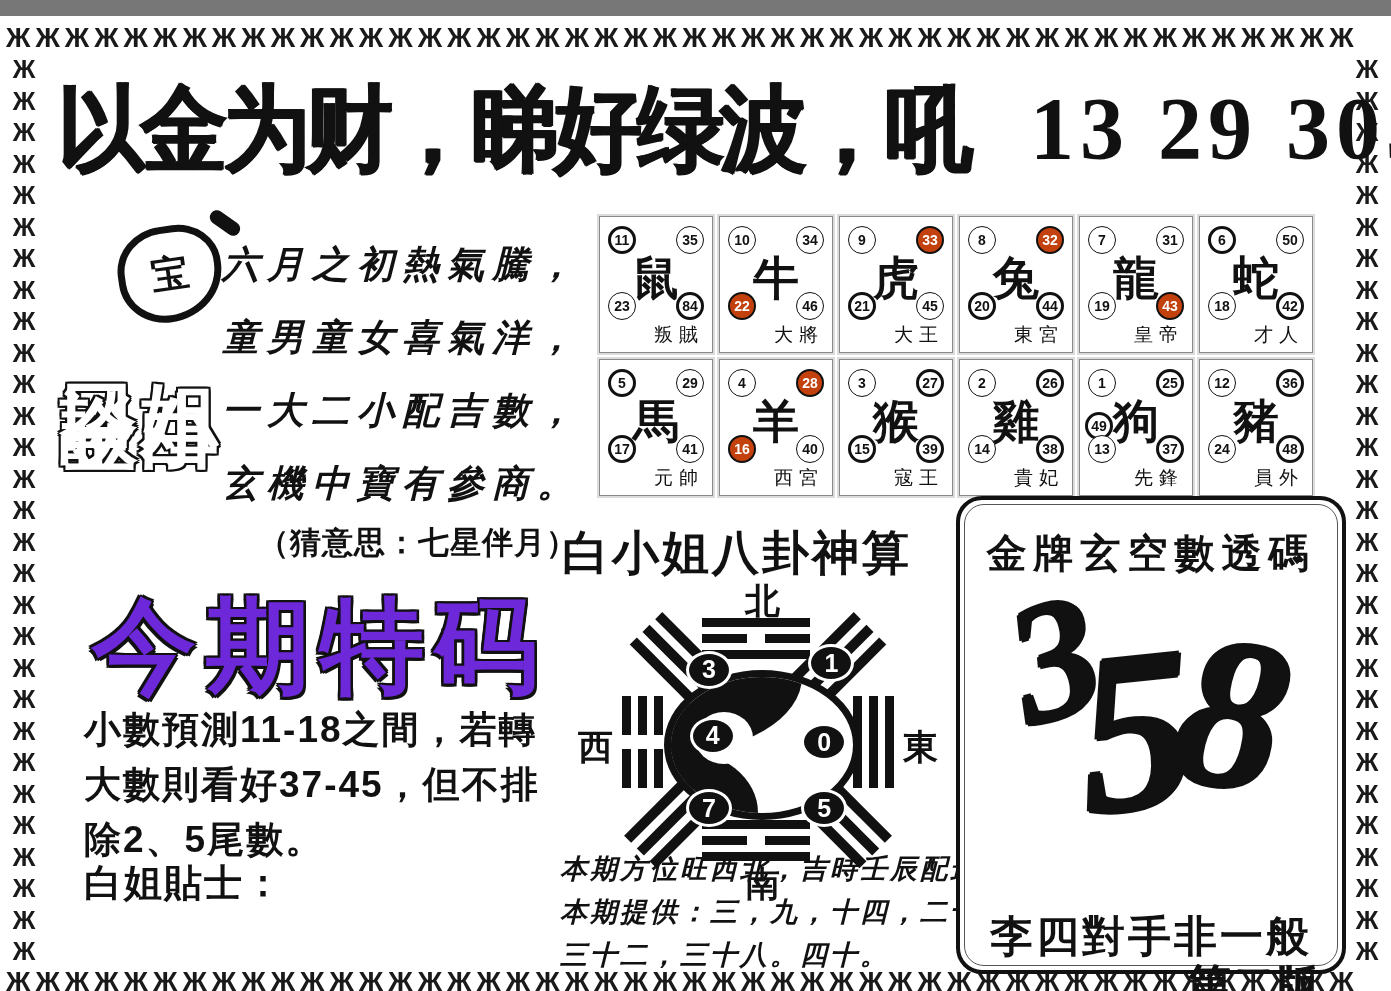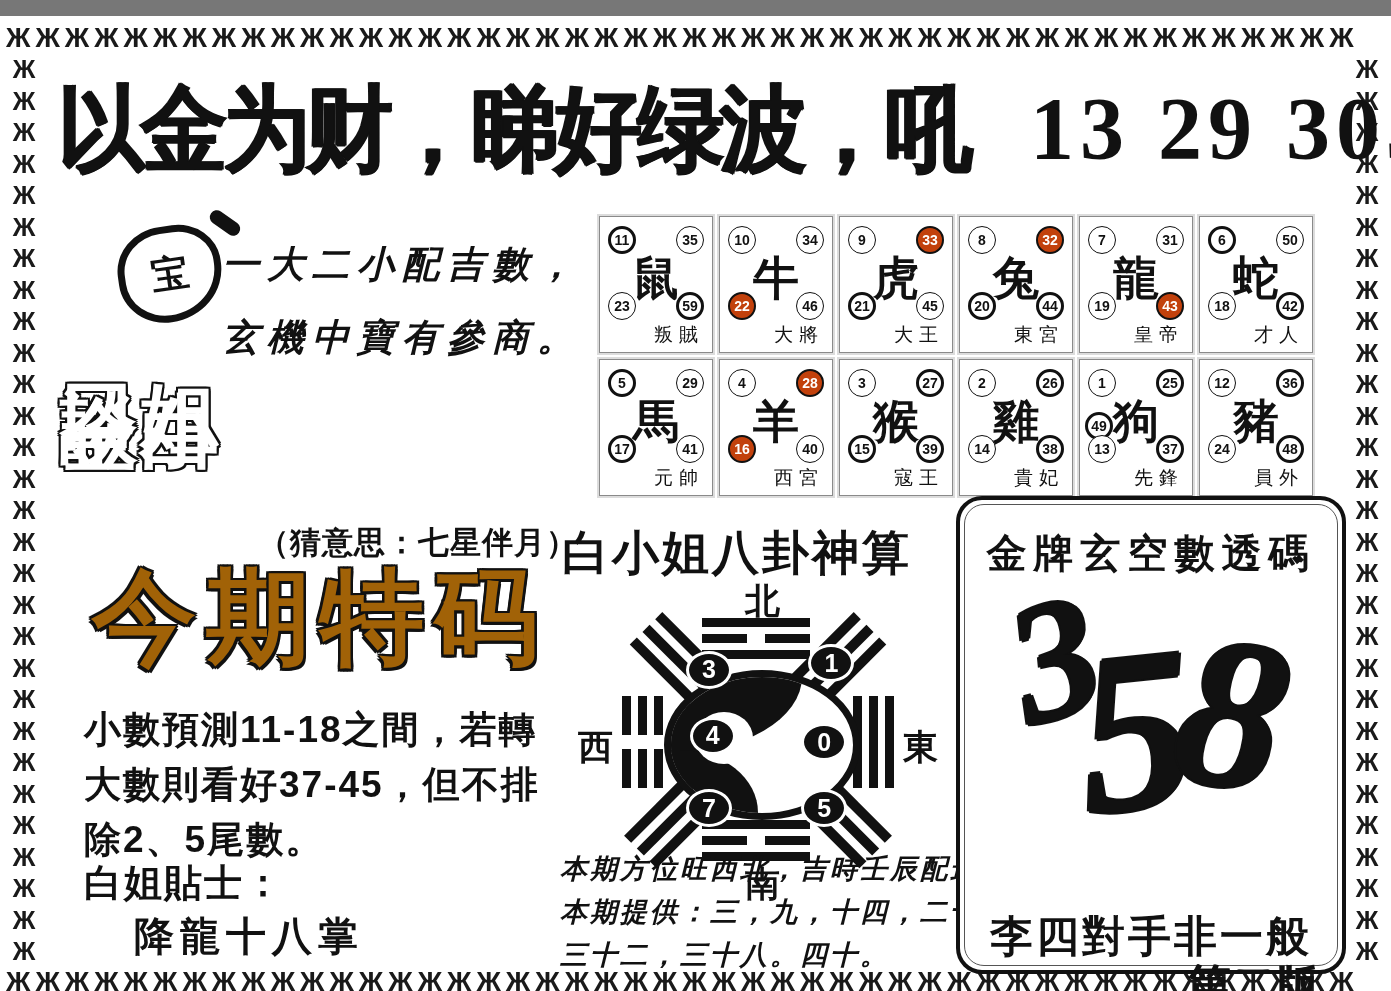--- a/index.html
+++ b/index.html
@@ -46,22 +46,22 @@
     color:#fff;
     text-shadow:-2px -2px 0 #111,2px -2px 0 #111,-2px 2px 0 #111,2px 2px 0 #111,-2px 0 0 #111,2px 0 0 #111,0 -2px 0 #111,0 2px 0 #111;
   }
   .poem { position:absolute; left:222px; top:212px; width:330px; }
   .poem-line {
     font-family:"Liberation Serif", serif; font-size:37px; font-weight:700;
     letter-spacing:8px; line-height:73px; white-space:nowrap; font-style:italic;
   }
   .poem-hint { position:absolute; left:258px; top:506px; font-size:31px; font-weight:900; letter-spacing:1px; }
   .feature-title {
-    position:absolute; left:92px; top:533px; font-size:104px; font-weight:900;
-    letter-spacing:10px; white-space:nowrap; color:#a16207;
+    position:absolute; left:92px; top:562px; font-size:104px; font-weight:900;
+    letter-spacing:10px; white-space:nowrap; color:#6d28d9;
     text-shadow:-2.5px -2.5px 0 #111,2.5px -2.5px 0 #111,-2.5px 2.5px 0 #111,2.5px 2.5px 0 #111,-2.5px 0 0 #111,2.5px 0 0 #111,0 -2.5px 0 #111,0 2.5px 0 #111;
   }
   .prediction { position:absolute; left:84px; top:686px; width:470px; }
   .prediction div { font-size:37px; font-weight:900; line-height:55px; letter-spacing:2px; white-space:nowrap; }
   .tips-label { position:absolute; left:84px; top:842px; font-size:38px; font-weight:900; letter-spacing:2px;text-align:center; }
   .tips-value { position:absolute; left:134px; top:893px; font-size:40px; font-weight:900; letter-spacing:6px; }
   
   .zgrid {
     position:absolute; left:599px; top:200px;
     display:grid; grid-template-columns:repeat(6,114px); grid-auto-rows:137px; gap:6px;
@@ -232,40 +232,41 @@
   <div class="seal">
     <span>宝</span>
   </div>
   <div class="seal-tail"></div>
   <div class="logo-cols">
     <div class="vcol">金口談</div>
     <div class="vcol">白小姐</div>
   </div>
 
   <div class="poem">
+    <div class="poem-line">六月之初熱氣騰，</div>
+    <div class="poem-line">童男童女喜氣洋，</div>
     <div class="poem-line">一大二小配吉數，</div>
     <div class="poem-line">玄機中寶有參商。</div>
   </div>
   <div class="poem-hint">（猜意思：七星伴月）</div>
 
   <div class="feature-title">今期特码</div>
   <div class="prediction">
     <div>小數預測11-18之間，若轉</div>
     <div>大數則看好37-45，但不排</div>
     <div>除2、5尾數。</div>
   </div>
   <div class="tips-label">白姐貼士：</div>
-  <div class="tips-value">降龍十八掌</div>
 
   <div class="zgrid">
       <div class="zbox">
         <div class="znum bold pos-tl">11</div>
         <div class="znum thin pos-tr">35</div>
         <div class="znum thin pos-bl">23</div>
-        <div class="znum bold pos-br">59</div>
+        <div class="znum bold pos-br">84</div>
         <div class="zanimal">鼠</div>
         <div class="zlabel">叛賊</div>
       </div>
       <div class="zbox">
         <div class="znum thin pos-tl">10</div>
         <div class="znum thin pos-tr">34</div>
         <div class="znum filled pos-bl">22</div>
         <div class="znum thin pos-br">46</div>
         <div class="zanimal">牛</div>
         <div class="zlabel">大將</div>

